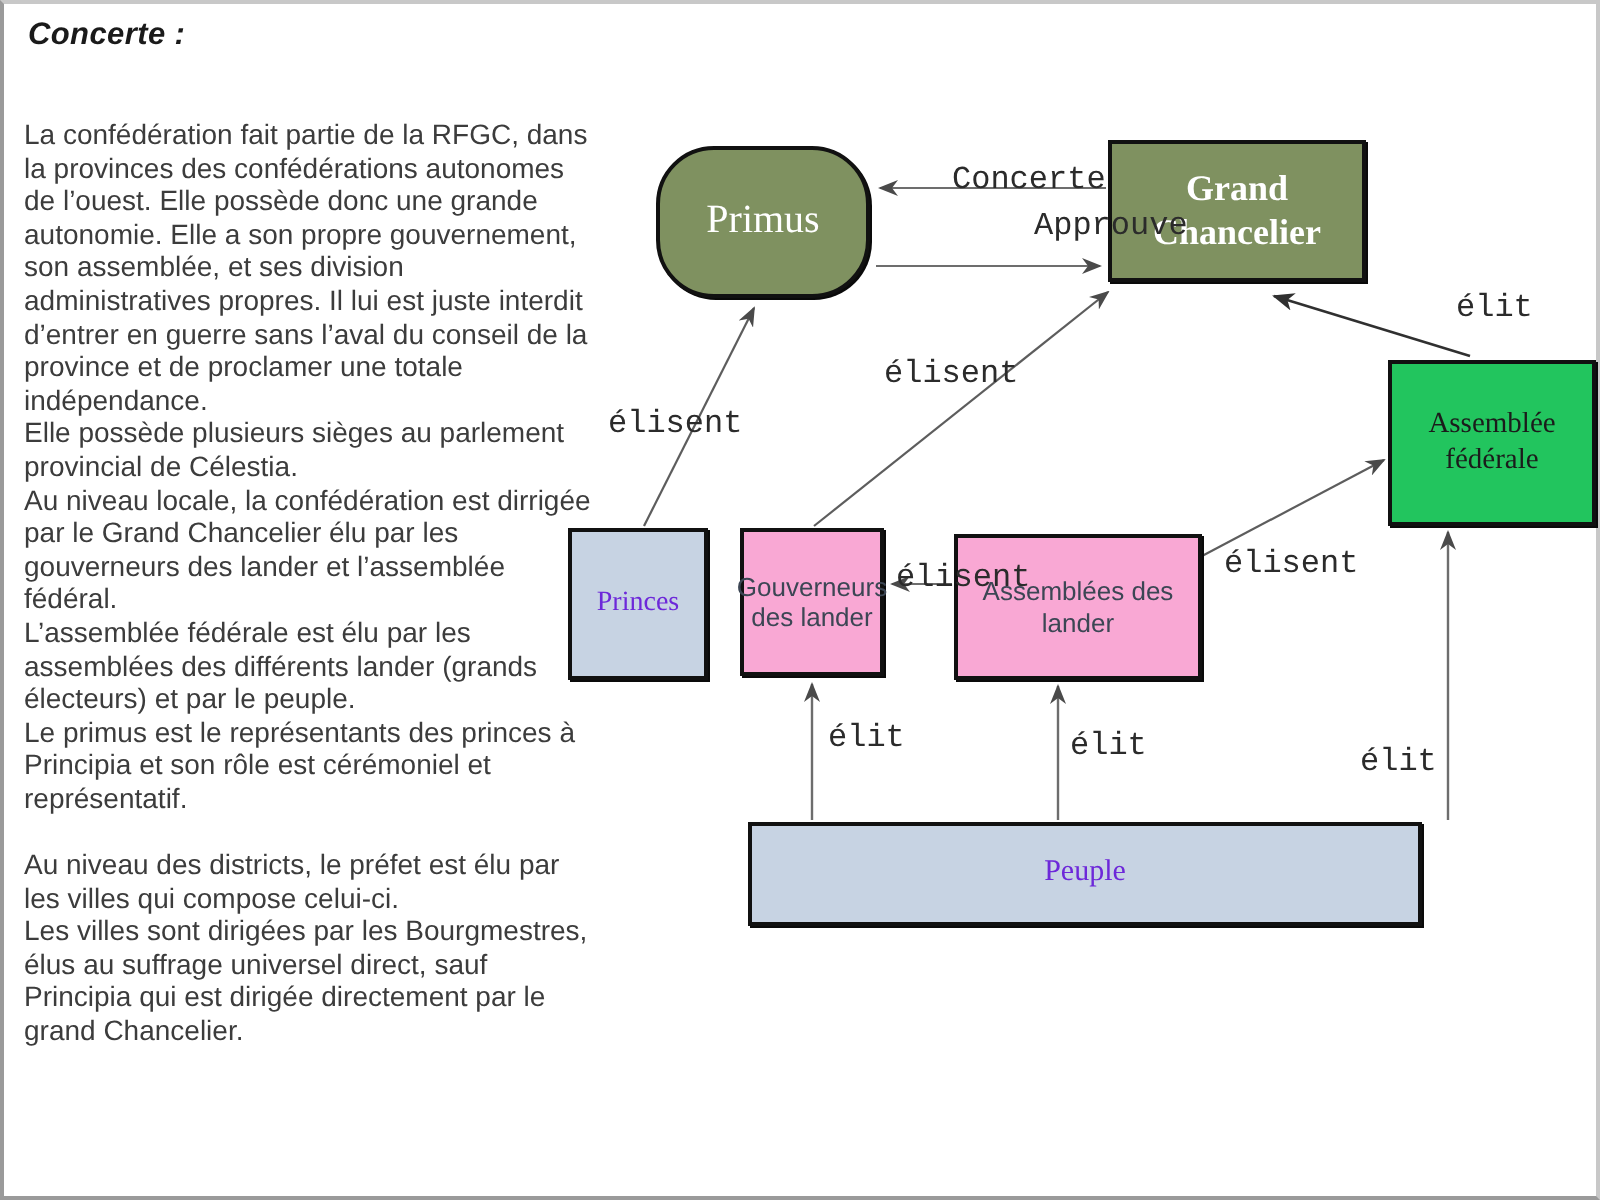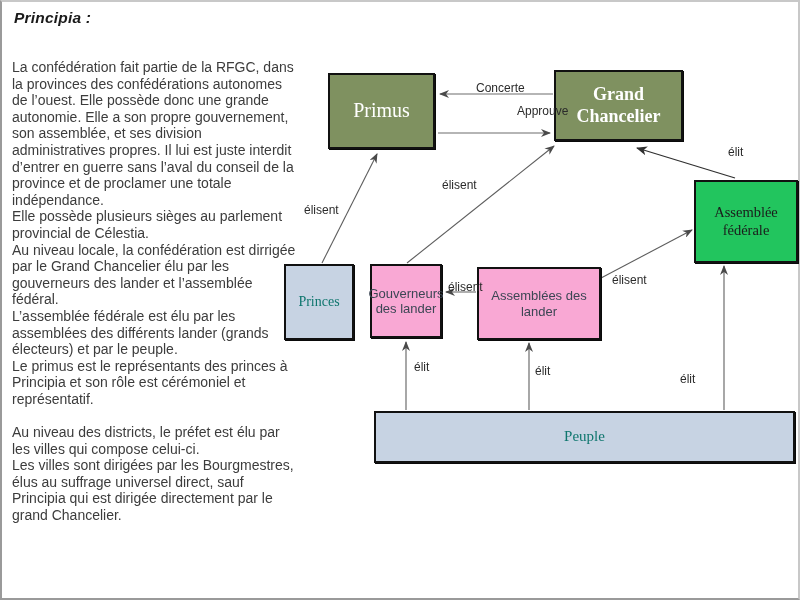--- a/index.html
+++ b/index.html
@@ -81,49 +81,49 @@
     color: #1b1b1b;
     font-family: "Liberation Serif", serif;
   }
   .node-blue {
     background: #f9a8d4;
     color: #3c4654;
     font-family: "Liberation Sans", sans-serif;
   }
   .node-blue-serif {
     background: #c7d3e3;
-    color: #0f766e;
+    color: #6d28d9;
     font-family: "Liberation Serif", serif;
   }
   .node-label { line-height: 1.18; padding: 0 3px; }
 
-  #node-primus       { left:326px; top:71px;  width:107px; height:76px;  font-size:20px; }
+  #node-primus       { left:326px; top:71px;  width:107px; height:76px;  font-size:20px;border-radius:29px; }
   #node-chancelier   { left:552px; top:68px;  width:129px; height:71px;  font-size:18px;font-weight:bold; }
   #node-fed          { left:692px; top:178px; width:104px; height:83px;  font-size:14.5px; }
   #node-princes      { left:282px; top:262px; width:70px;  height:76px;  font-size:14px; }
   #node-gouv         { left:368px; top:262px; width:72px;  height:74px;  font-size:13px; }
   #node-assland      { left:475px; top:265px; width:124px; height:73px;  font-size:13px; }
-  #node-peuple       { left:372px; top:409px; width:421px; height:52px;  font-size:15px; }
+  #node-peuple       { left:372px; top:409px; width:337px; height:52px;  font-size:15px; }
 
   .edge-label {
     position: absolute;
-    font-family: Liberation Sans, sans-serif;
-    font-size: 12px;
+    font-family: Liberation Mono, monospace;
+    font-size: 16px;
     color: #2b2b2b;
     white-space: nowrap;
     text-align: center;
   }
 </style>
 </head>
 <body>
 
 <div id="page">
 
   <div id="text-column">
-    <div id="section-title">Principia :</div>
+    <div id="section-title">Concerte :</div>
     <div id="body-text">La confédération fait partie de la RFGC, dans la provinces des confédérations autonomes de l’ouest. Elle possède donc une grande autonomie. Elle a son propre gouvernement, son assemblée, et ses division administratives propres. Il lui est juste interdit d’entrer en guerre sans l’aval du conseil de la province et de proclamer une totale indépendance.
 Elle possède plusieurs sièges au parlement provincial de Célestia.
 Au niveau locale, la confédération est dirrigée par le Grand Chancelier élu par les gouverneurs des lander et l’assemblée fédéral.
 L’assemblée fédérale est élu par les assemblées des différents lander (grands électeurs) et par le peuple.
 Le primus est le représentants des princes à Principia et son rôle est cérémoniel et représentatif.
 
 Au niveau des districts, le préfet est élu par les villes qui compose celui-ci.
 Les villes sont dirigées par les Bourgmestres, élus au suffrage universel direct, sauf Principia qui est dirigée directement par le grand Chancelier.</div>
   </div>
 

